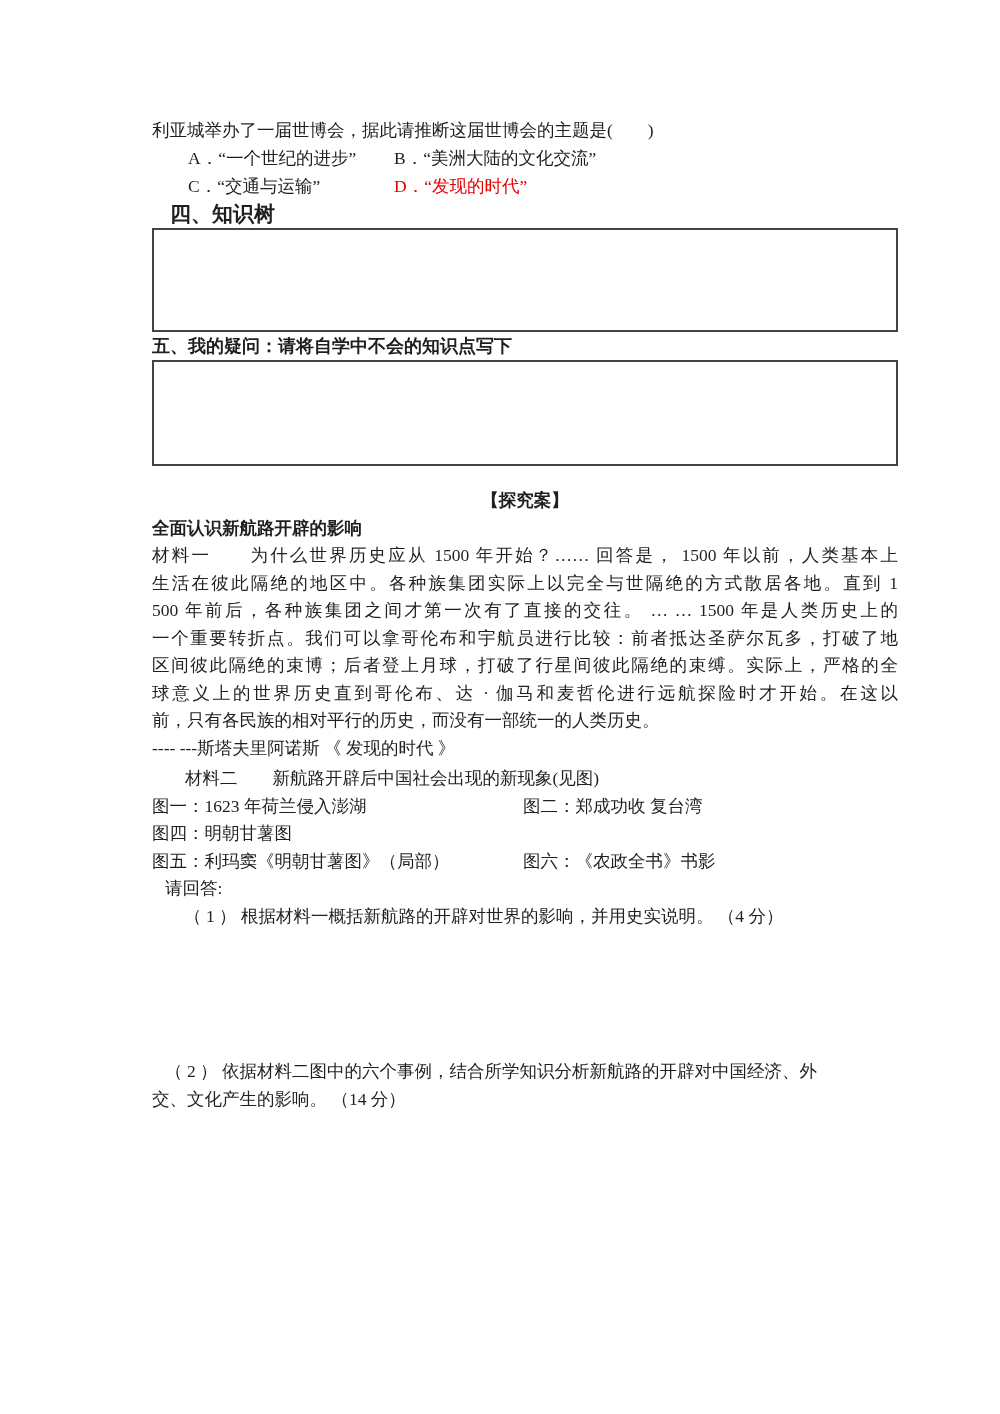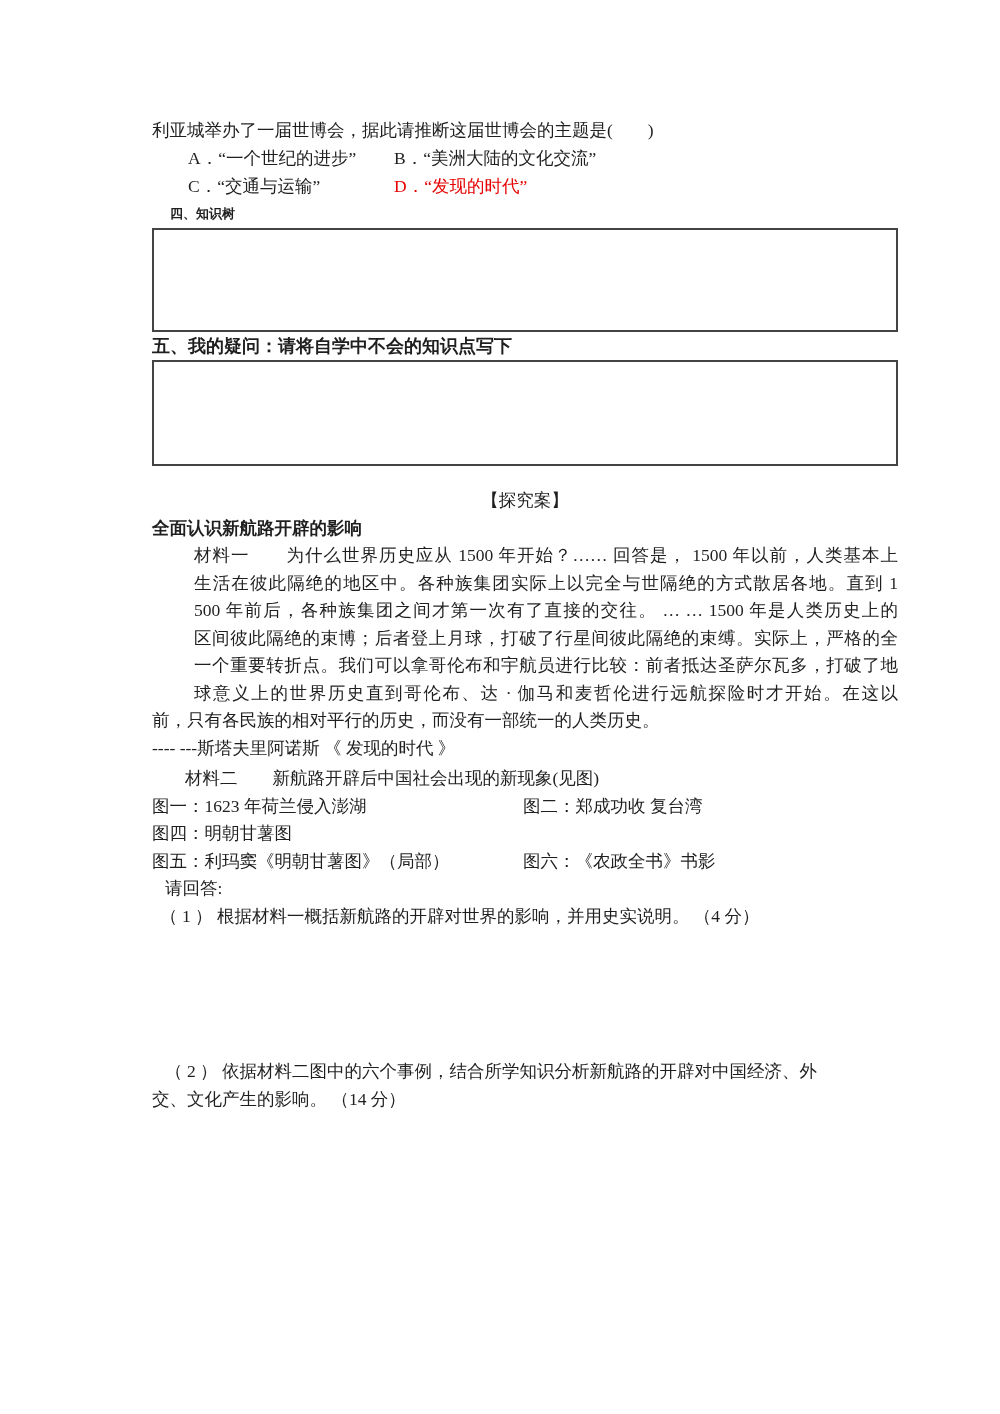--- a/index.html
+++ b/index.html
@@ -32,60 +32,60 @@
     padding-left: 36px;
     line-height: 28px;
   }
   .opt-col1 { width: 206px; flex: 0 0 206px; }
 
   .h4 {
     font-family: "Liberation Sans", sans-serif;
     font-weight: bold;
     padding-left: 18px;
     line-height: 28px;
-    font-size: 13px;
+    font-size: 21px;
   }
   .h5 {
     font-family: "Liberation Sans", sans-serif;
     font-weight: bold;
     line-height: 28px;
     font-size: 18px;
   }
   .box {
     box-sizing: border-box;
     width: 746px;
     border: 2px solid #444444;
     background: #ffffff;
   }
   .box1 { height: 104px; }
   .box2 { height: 106px; }
 
   .inq-header {
     margin-top: 20px;
     text-align: center;
     font-family: "Liberation Sans", sans-serif;
-    font-weight: normal;
+    font-weight: bold;
     line-height: 28px;
   }
   .topic {
     font-family: "Liberation Sans", sans-serif;
     font-weight: bold;
     line-height: 28px;
   }
 
-  .fill { text-align: justify; text-align-last: justify; margin-left: 42px; }
+  .fill { text-align: justify; text-align-last: justify; }
 
   .m2 { margin-top: 3px; padding-left: 33px; }
 
   .fig-row { display: flex; line-height: 27.5px; }
   .fig-left { width: 371px; flex: 0 0 371px; white-space: pre-wrap; }
   .fig-right { white-space: pre-wrap; }
 
   .prompt { padding-left: 13px; }
-  .q1 { padding-left: 8px; }
+  .q1 { padding-left: 8px; margin-left: 24px; }
   .q2 { margin-top: 128px; }
   .q2-first { padding-left: 13px; }
 </style>
 </head>
 <body>
 
 <div class="page">
   <div class="content">
 
     <div class="stem">利亚城举办了一届世博会，据此请推断这届世博会的主题是(　　)</div>
@@ -105,22 +105,22 @@
     <div class="h5">五、我的疑问：请将自学中不会的知识点写下</div>
     <div class="box box2"></div>
 
     <div class="inq-header">【探究案】</div>
     <div class="topic">全面认识新航路开辟的影响</div>
 
     <div>
       <div class="line fill">材料一　　为什么世界历史应从 1500 年开始？…… 回答是， 1500 年以前，人类基本上</div>
       <div class="line fill">生活在彼此隔绝的地区中。各种族集团实际上以完全与世隔绝的方式散居各地。直到 1</div>
       <div class="line fill">500 年前后，各种族集团之间才第一次有了直接的交往。 … … 1500 年是人类历史上的</div>
+      <div class="line fill">一个重要转折点。我们可以拿哥伦布和宇航员进行比较：前者抵达圣萨尔瓦多，打破了地</div>
       <div class="line fill">区间彼此隔绝的束博；后者登上月球，打破了行星间彼此隔绝的束缚。实际上，严格的全</div>
-      <div class="line fill">一个重要转折点。我们可以拿哥伦布和宇航员进行比较：前者抵达圣萨尔瓦多，打破了地</div>
       <div class="line fill">球意义上的世界历史直到哥伦布、达 · 伽马和麦哲伦进行远航探险时才开始。在这以</div>
       <div class="line">前，只有各民族的相对平行的历史，而没有一部统一的人类历史。</div>
     </div>
 
     <div class="line">---- ---斯塔夫里阿诺斯 《 发现的时代 》</div>
 
     <div class="line m2">材料二　　新航路开辟后中国社会出现的新现象(见图)</div>
 
     <div class="fig-row">
       <span class="fig-left">图一：1623 年荷兰侵入澎湖</span>

